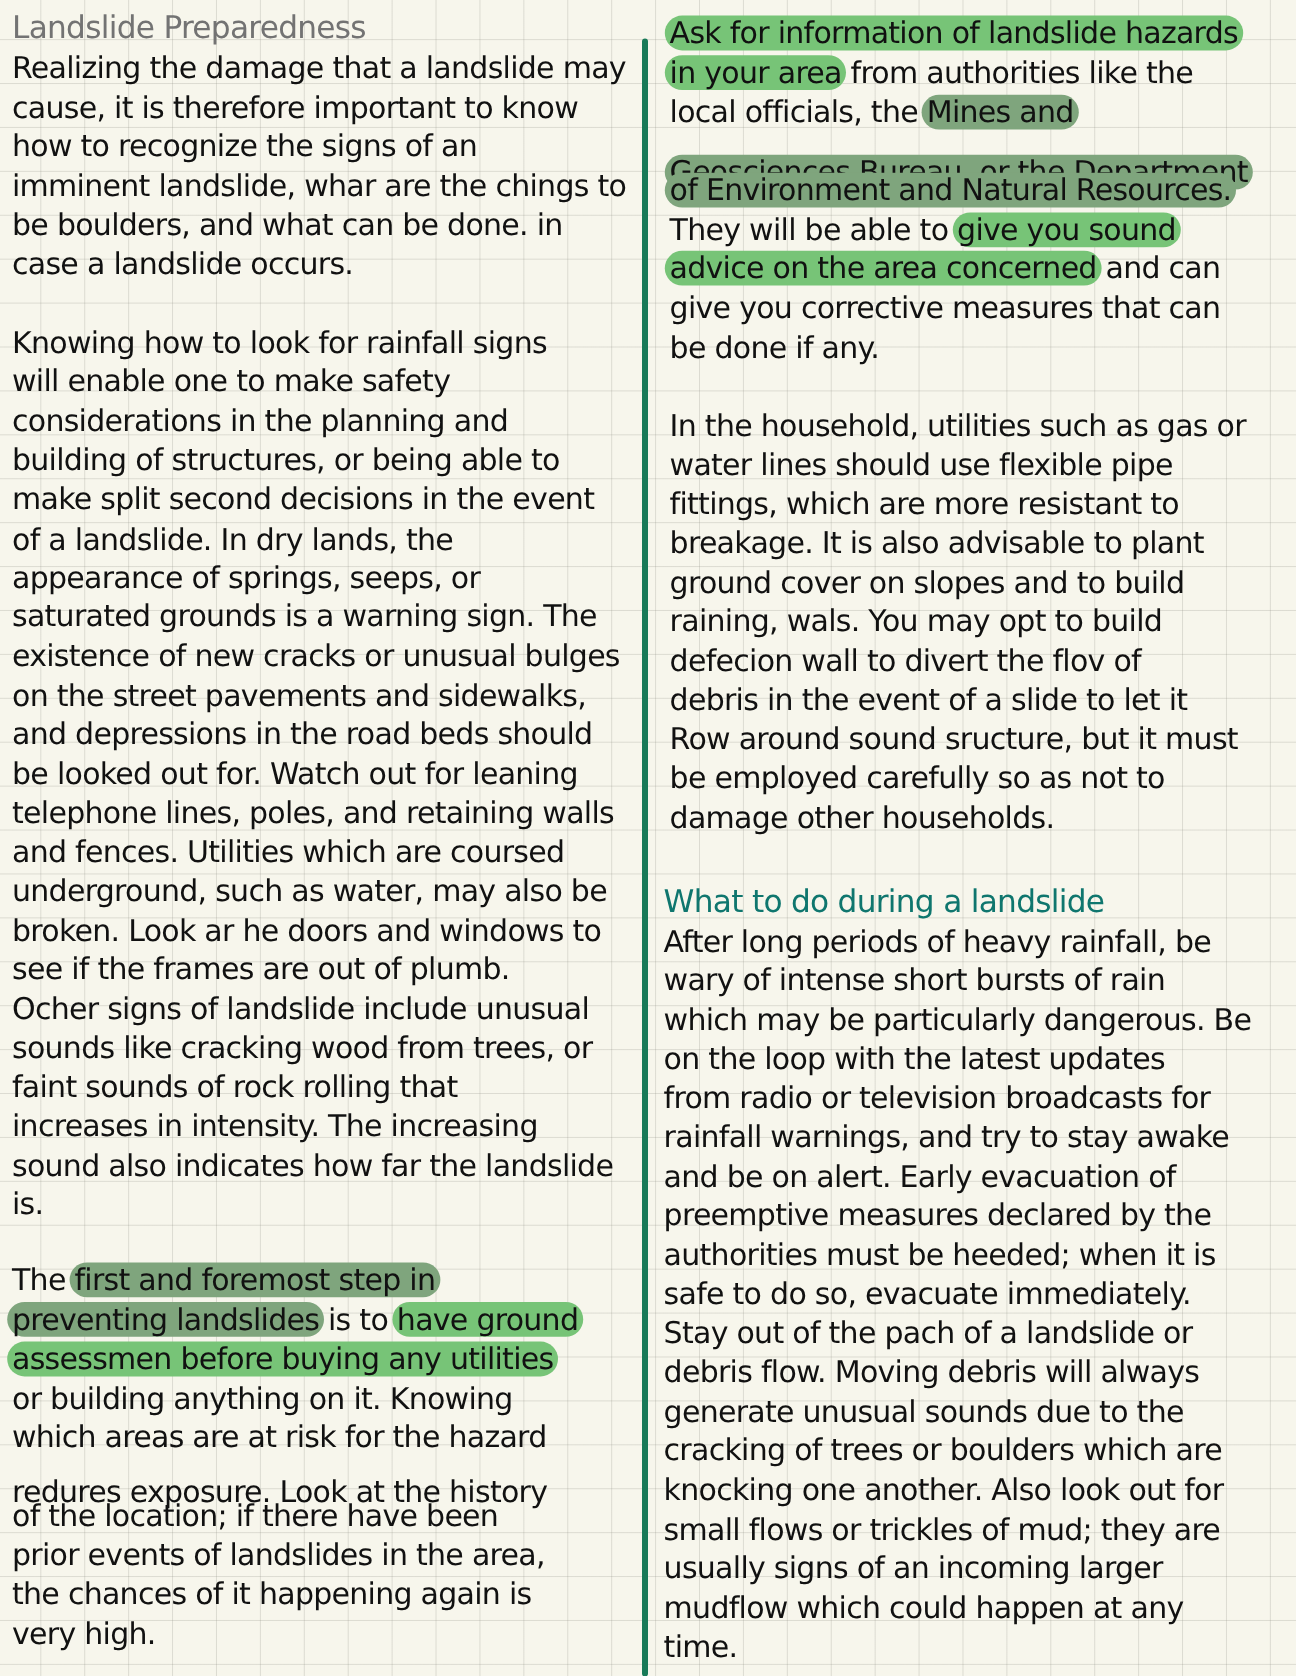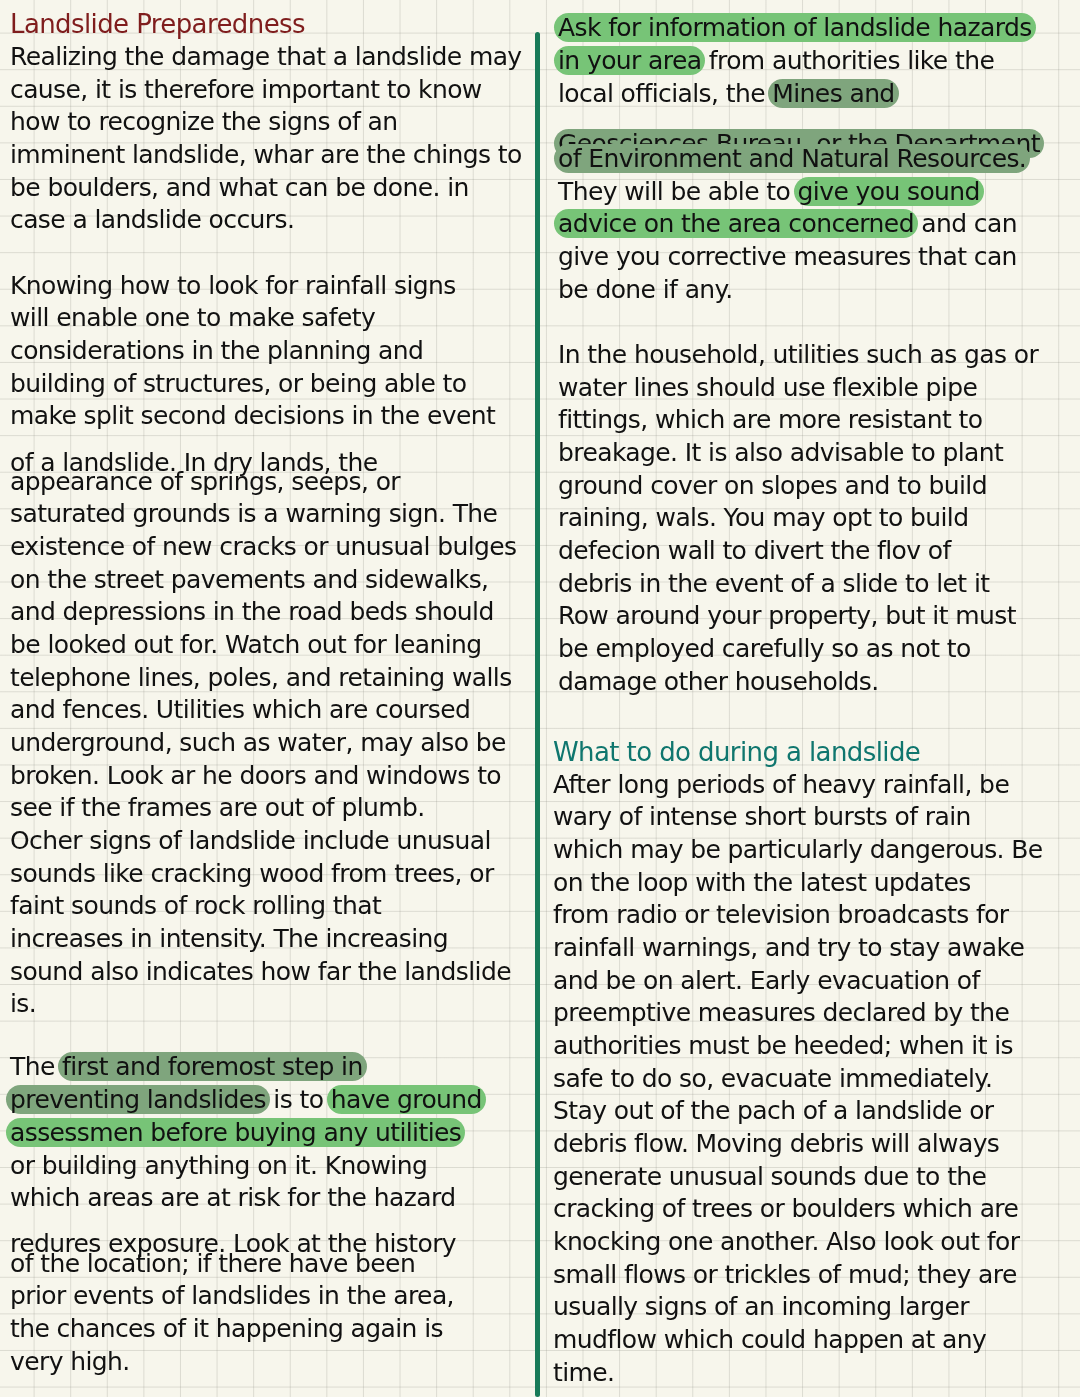--- a/index.html
+++ b/index.html
@@ -14,21 +14,21 @@
     font-family:"DejaVu Sans", sans-serif;
     color:#111;
   }
   .col { position:absolute; top:0; }
   .col-left { left:10px; width:530px; }
   .col-right { left:553px; width:520px; }
   .line {
     position:absolute; left:0; white-space:nowrap;
     font-size:25px; letter-spacing:-0.6px; line-height:32px; height:32px;
   }
-  .heading { color:#7f1d1d; font-size:26px; }
+  .heading { color:#737373; font-size:26px; }
   .heading.light { color:#0f766e; }
   .hl, .hl-dark {
     border-radius:16px; padding:0 4px; margin:0 -4px;
     -webkit-box-decoration-break:clone; box-decoration-break:clone;
   }
   .hl { background:#77c477; }
   .hl-dark { background:#7fa57d; }
   .divider {
     position:absolute; left:535px; top:32px; width:5px; height:1365px;
     background:#187a58; border-radius:3px;
@@ -50,21 +50,21 @@
     <div class="line" style="top:172px">be boulders, and what can be done. in</div>
     <div class="line" style="top:204px">case a landslide occurs.</div>
   </div>
 
   <div>
     <div class="line" style="top:270px">Knowing how to look for rainfall signs</div>
     <div class="line" style="top:302px">will enable one to make safety</div>
     <div class="line" style="top:335px">considerations in the planning and</div>
     <div class="line" style="top:368px">building of structures, or being able to</div>
     <div class="line" style="top:400px">make split second decisions in the event</div>
-    <div class="line" style="top:447px">of a landslide. In dry lands, the</div>
+    <div class="line" style="top:434px">of a landslide. In dry lands, the</div>
     <div class="line" style="top:466px">appearance of springs, seeps, or</div>
     <div class="line" style="top:498px">saturated grounds is a warning sign. The</div>
     <div class="line" style="top:531px">existence of new cracks or unusual bulges</div>
     <div class="line" style="top:564px">on the street pavements and sidewalks,</div>
     <div class="line" style="top:596px">and depressions in the road beds should</div>
     <div class="line" style="top:629px">be looked out for. Watch out for leaning</div>
     <div class="line" style="top:662px">telephone lines, poles, and retaining walls</div>
     <div class="line" style="top:694px">and fences. Utilities which are coursed</div>
     <div class="line" style="top:727px">underground, such as water, may also be</div>
     <div class="line" style="top:760px">broken. Look ar he doors and windows to</div>
@@ -126,21 +126,21 @@
 
   <div>
     <div class="line" style="top:339px;left:5px">In the household, utilities such as gas or</div>
     <div class="line" style="top:372px;left:5px">water lines should use flexible pipe</div>
     <div class="line" style="top:404px;left:5px">fittings, which are more resistant to</div>
     <div class="line" style="top:437px;left:5px">breakage. It is also advisable to plant</div>
     <div class="line" style="top:470px;left:5px">ground cover on slopes and to build</div>
     <div class="line" style="top:502px;left:5px">raining, wals. You may opt to build</div>
     <div class="line" style="top:535px;left:5px">defecion wall to divert the flov of</div>
     <div class="line" style="top:568px;left:5px">debris in the event of a slide to let it</div>
-    <div class="line" style="top:600px;left:5px">Row around your property, but it must</div>
+    <div class="line" style="top:600px;left:5px">Row around sound sructure, but it must</div>
     <div class="line" style="top:633px;left:5px">be employed carefully so as not to</div>
     <div class="line" style="top:666px;left:5px">damage other households.</div>
   </div>
 
   <div class="line heading light" style="top:736px">What to do during a landslide</div>
 
   <div>
     <div class="line" style="top:769px">After long periods of heavy rainfall, be</div>
     <div class="line" style="top:801px">wary of intense short bursts of rain</div>
     <div class="line" style="top:834px">which may be particularly dangerous. Be</div>

